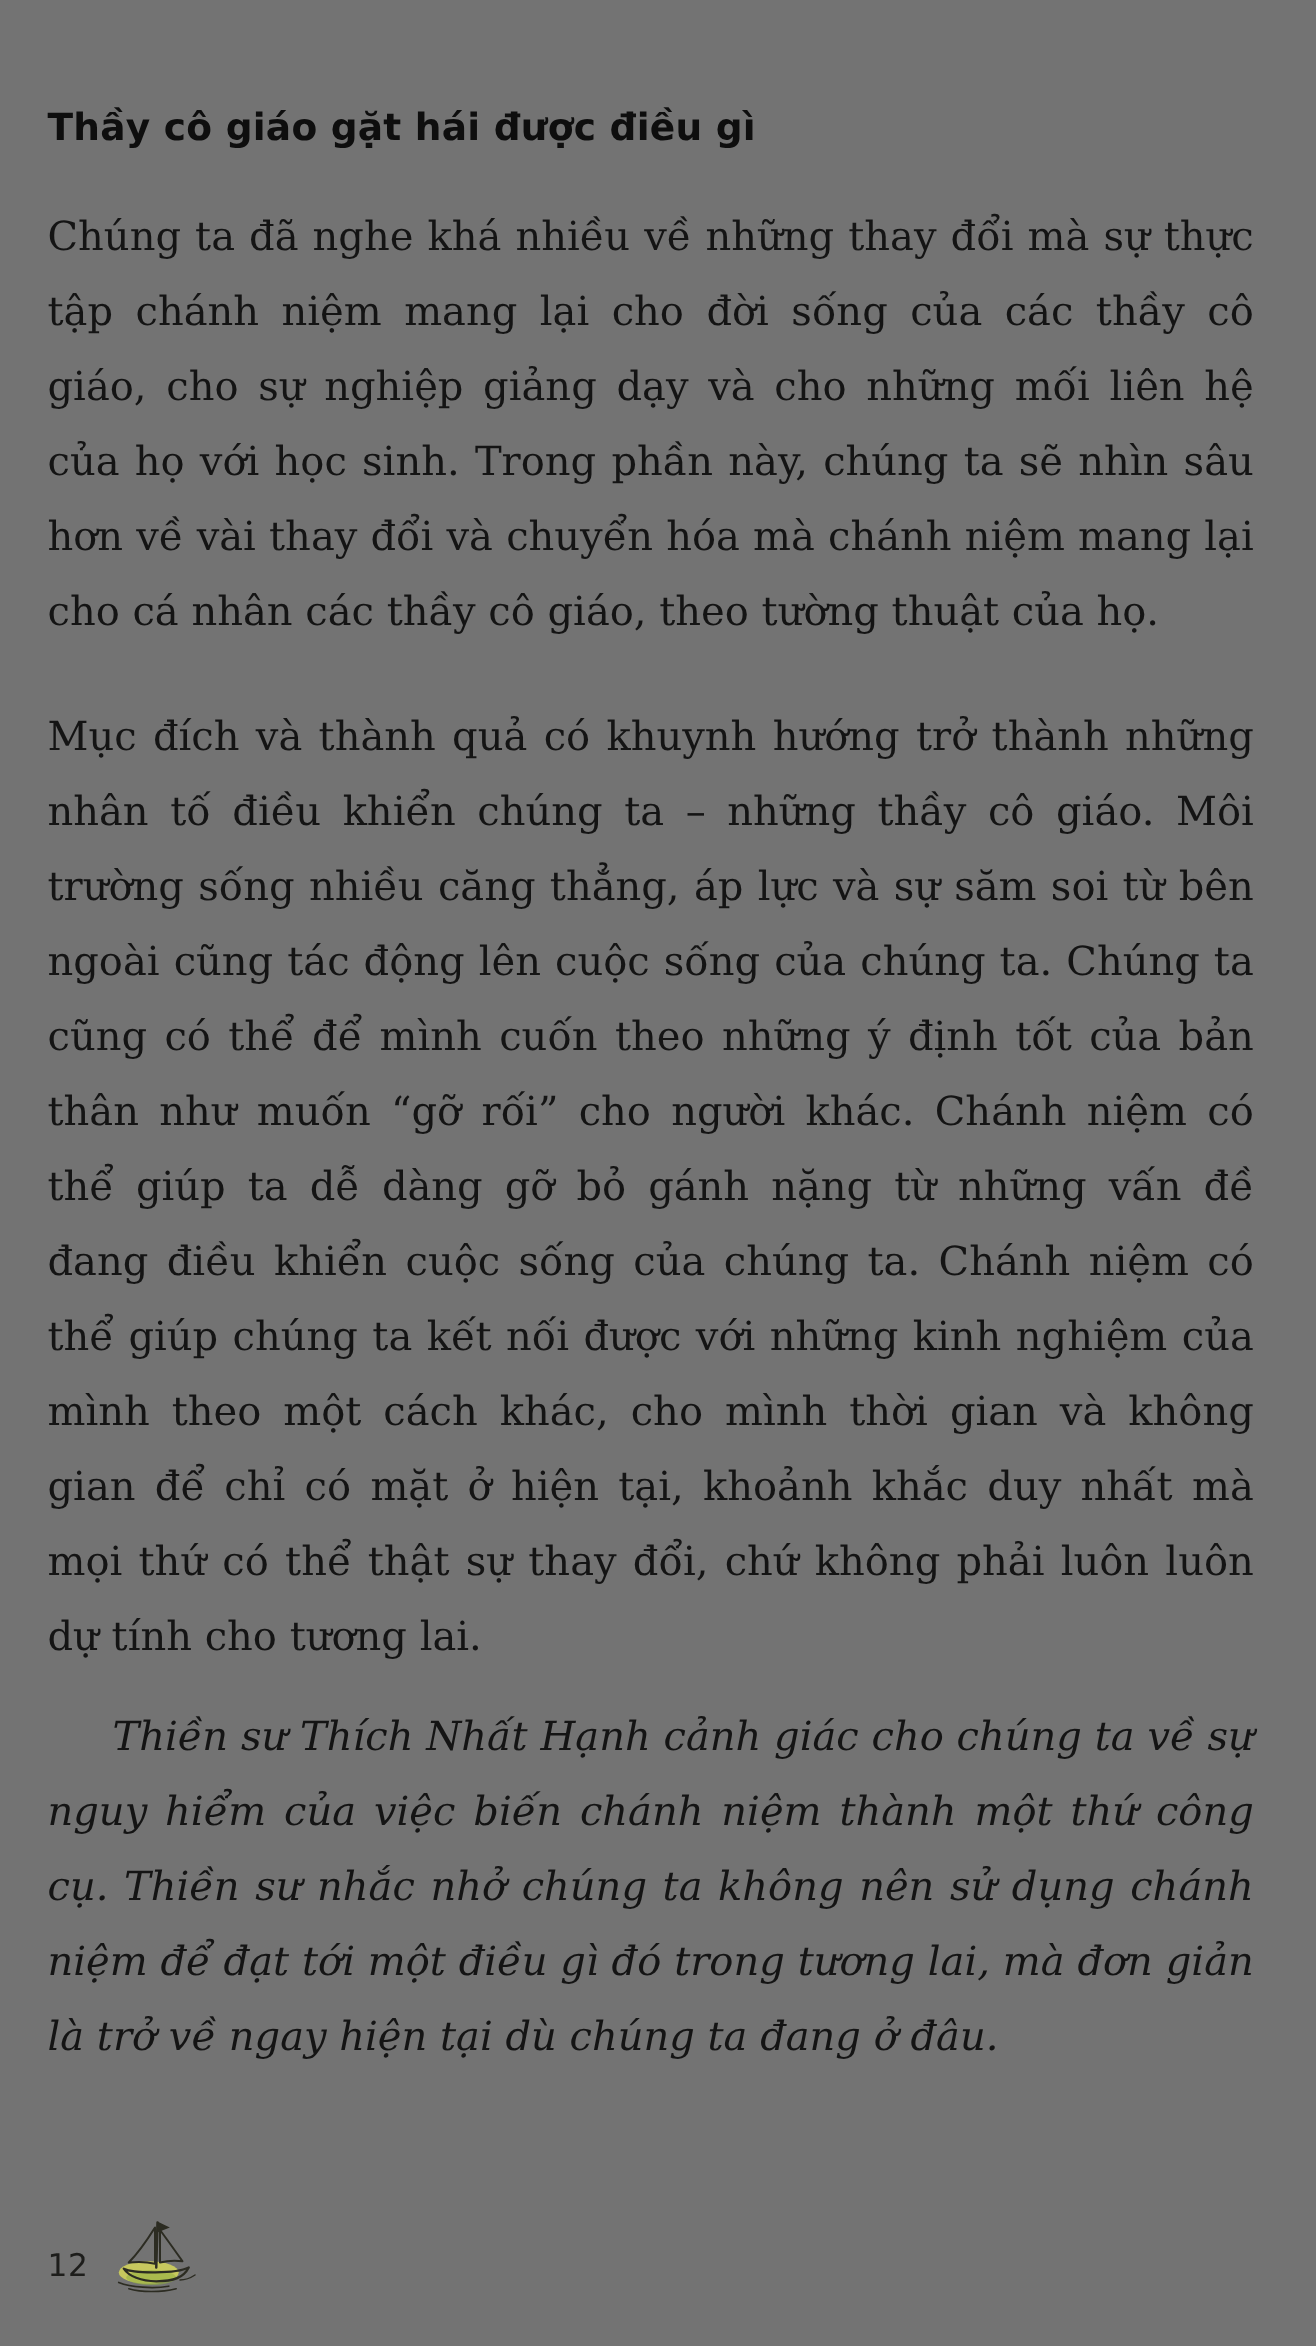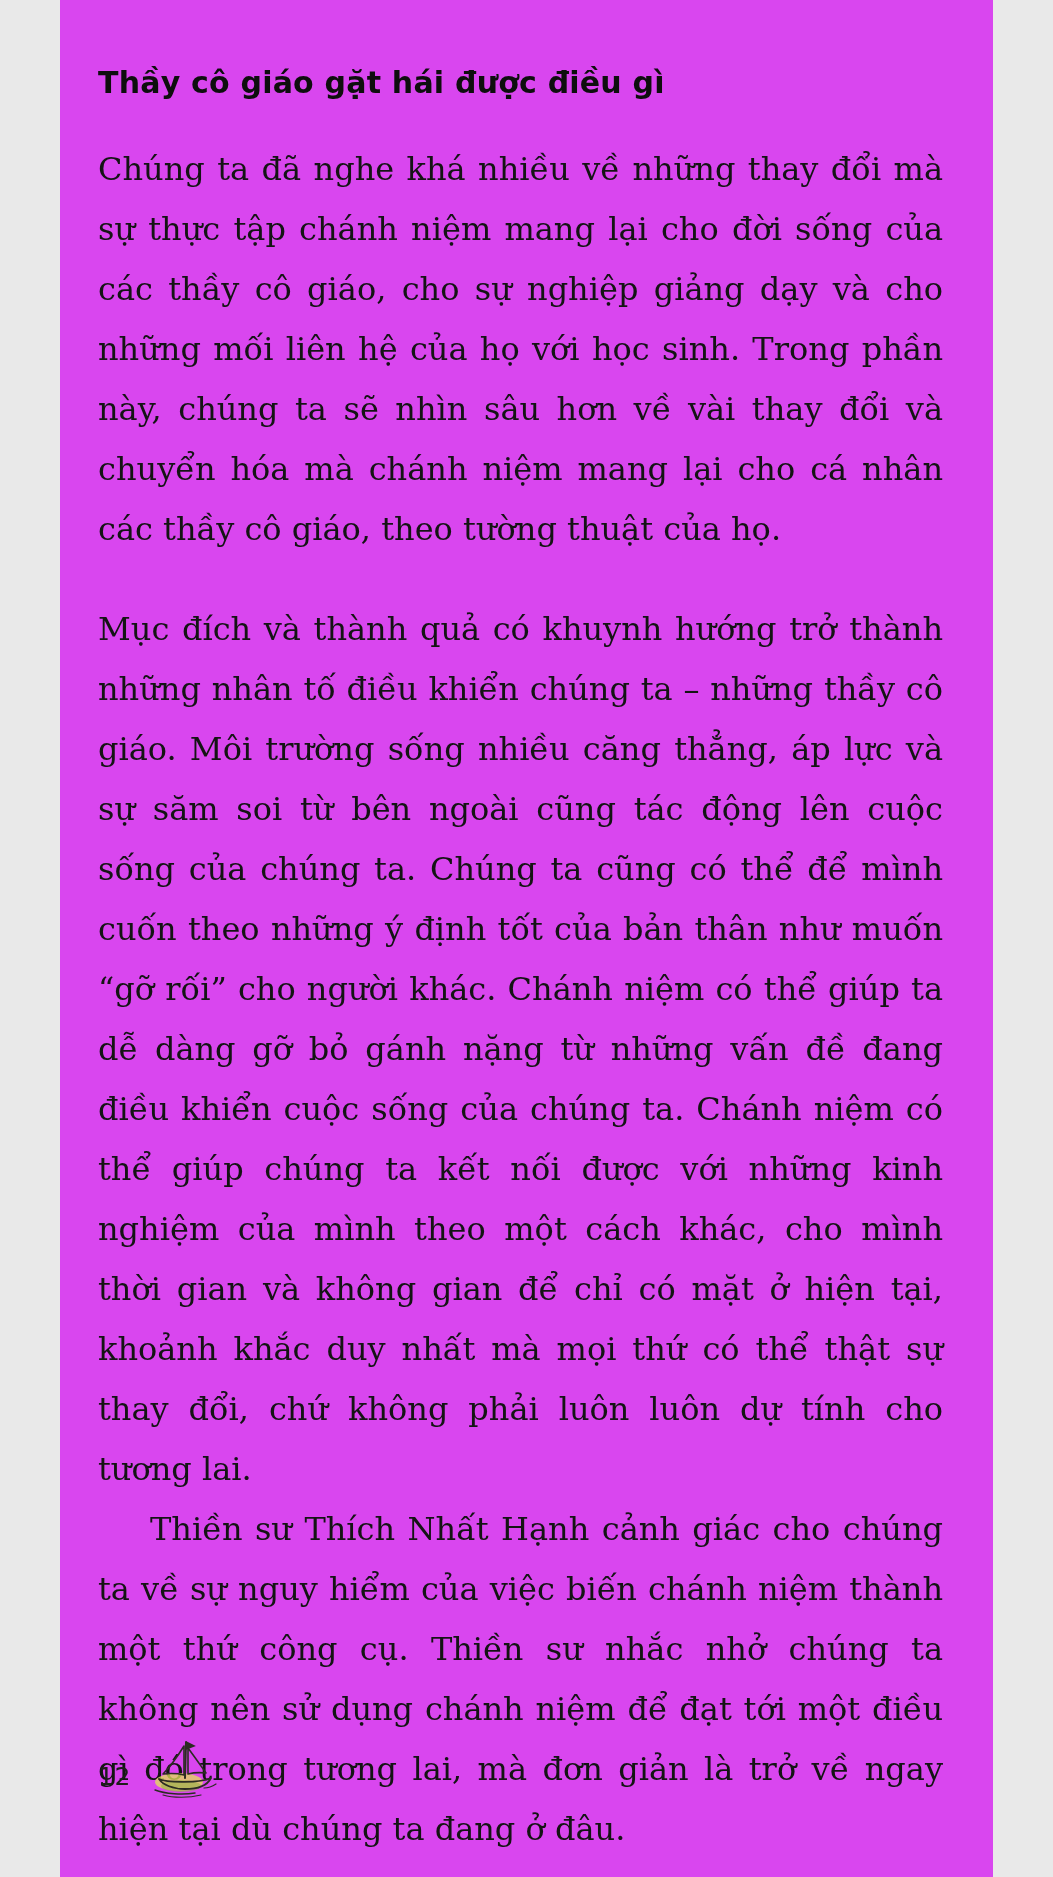--- a/index.html
+++ b/index.html
@@ -2,62 +2,62 @@
 <html><head>
 <meta charset="utf-8">
 <style>
   html, body {
     margin: 0;
     padding: 0;
     background: #e9e9e9;
   }
   .page {
     position: relative;
-    width: 933px;
+    width: 1053px;
     height: 1877px;
     margin: 0 auto;
-    background: #d946ef;
+    background: #737373;
     color: #151515;
     overflow: hidden;
     box-sizing: border-box;
-    padding: 60px 50px 0 38px;
+    padding: 80px 50px 0 38px;
   }
   .heading {
     font-family: "DejaVu Sans", "Liberation Sans", sans-serif;
     font-weight: bold;
     font-size: 30px;
     line-height: 45px;
     letter-spacing: 0.2px;
     color: #0e0e0e;
     margin: 0 0 0 0;
   }
   .body-para {
     font-family: "DejaVu Serif", "Liberation Serif", serif;
     font-size: 32px;
     line-height: 60px;
     text-align: justify;
     color: #141414;
     margin: 0;
   }
   .para-1 { margin-top: 34px; }
   .para-2 { margin-top: 40px; }
-  .para-3 { margin-top: 0; text-indent: 52px; }
+  .para-3 { margin-top: 20px; text-indent: 52px; font-style: italic; }
   .subheading {
     font-family: "DejaVu Sans", "Liberation Sans", sans-serif;
     font-weight: normal;
     font-size: 27px;
     line-height: 34px;
     color: #1c1c1c;
     letter-spacing: 0.2px;
     margin: 92px 0 46px 0;
   }
   .footer {
     position: absolute;
     left: 38px;
-    top: 1752px;
+    top: 1788px;
     display: flex;
     align-items: center;
     font-family: "DejaVu Sans", "Liberation Sans", sans-serif;
     color: #1d1d1b;
   }
   .page-number {
     font-size: 25px;
     letter-spacing: 0.5px;
   }
   .boat-wrap {

